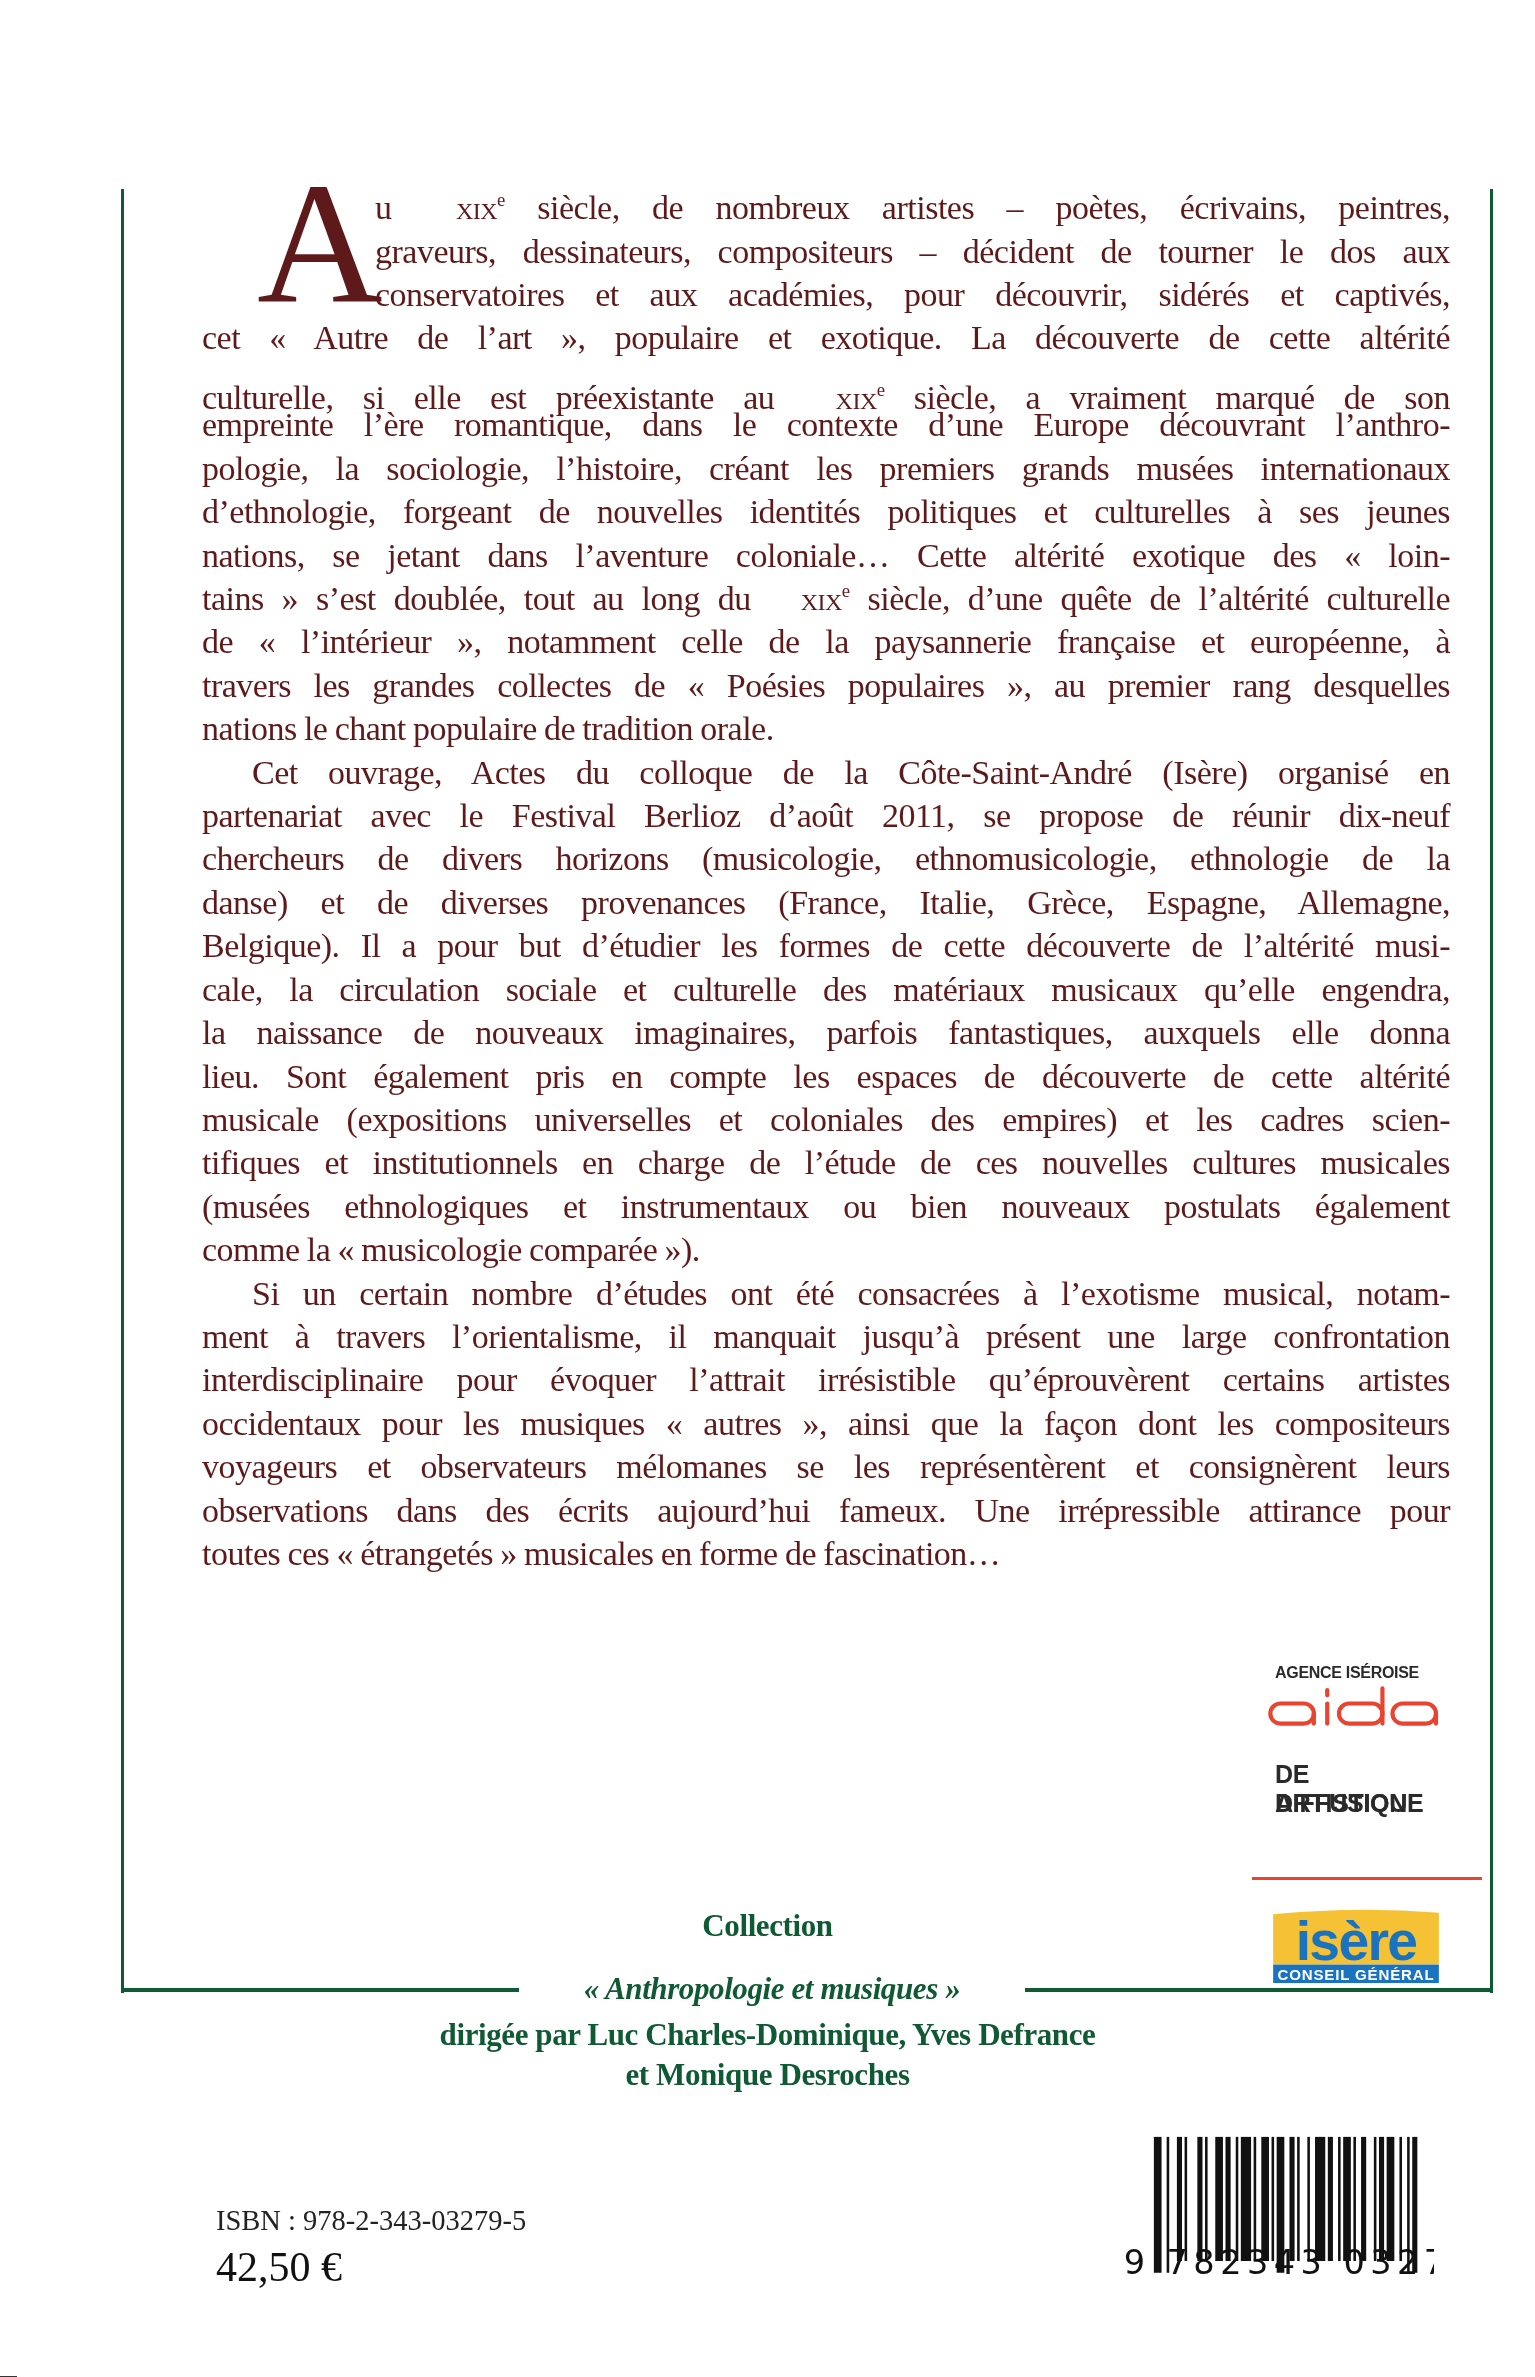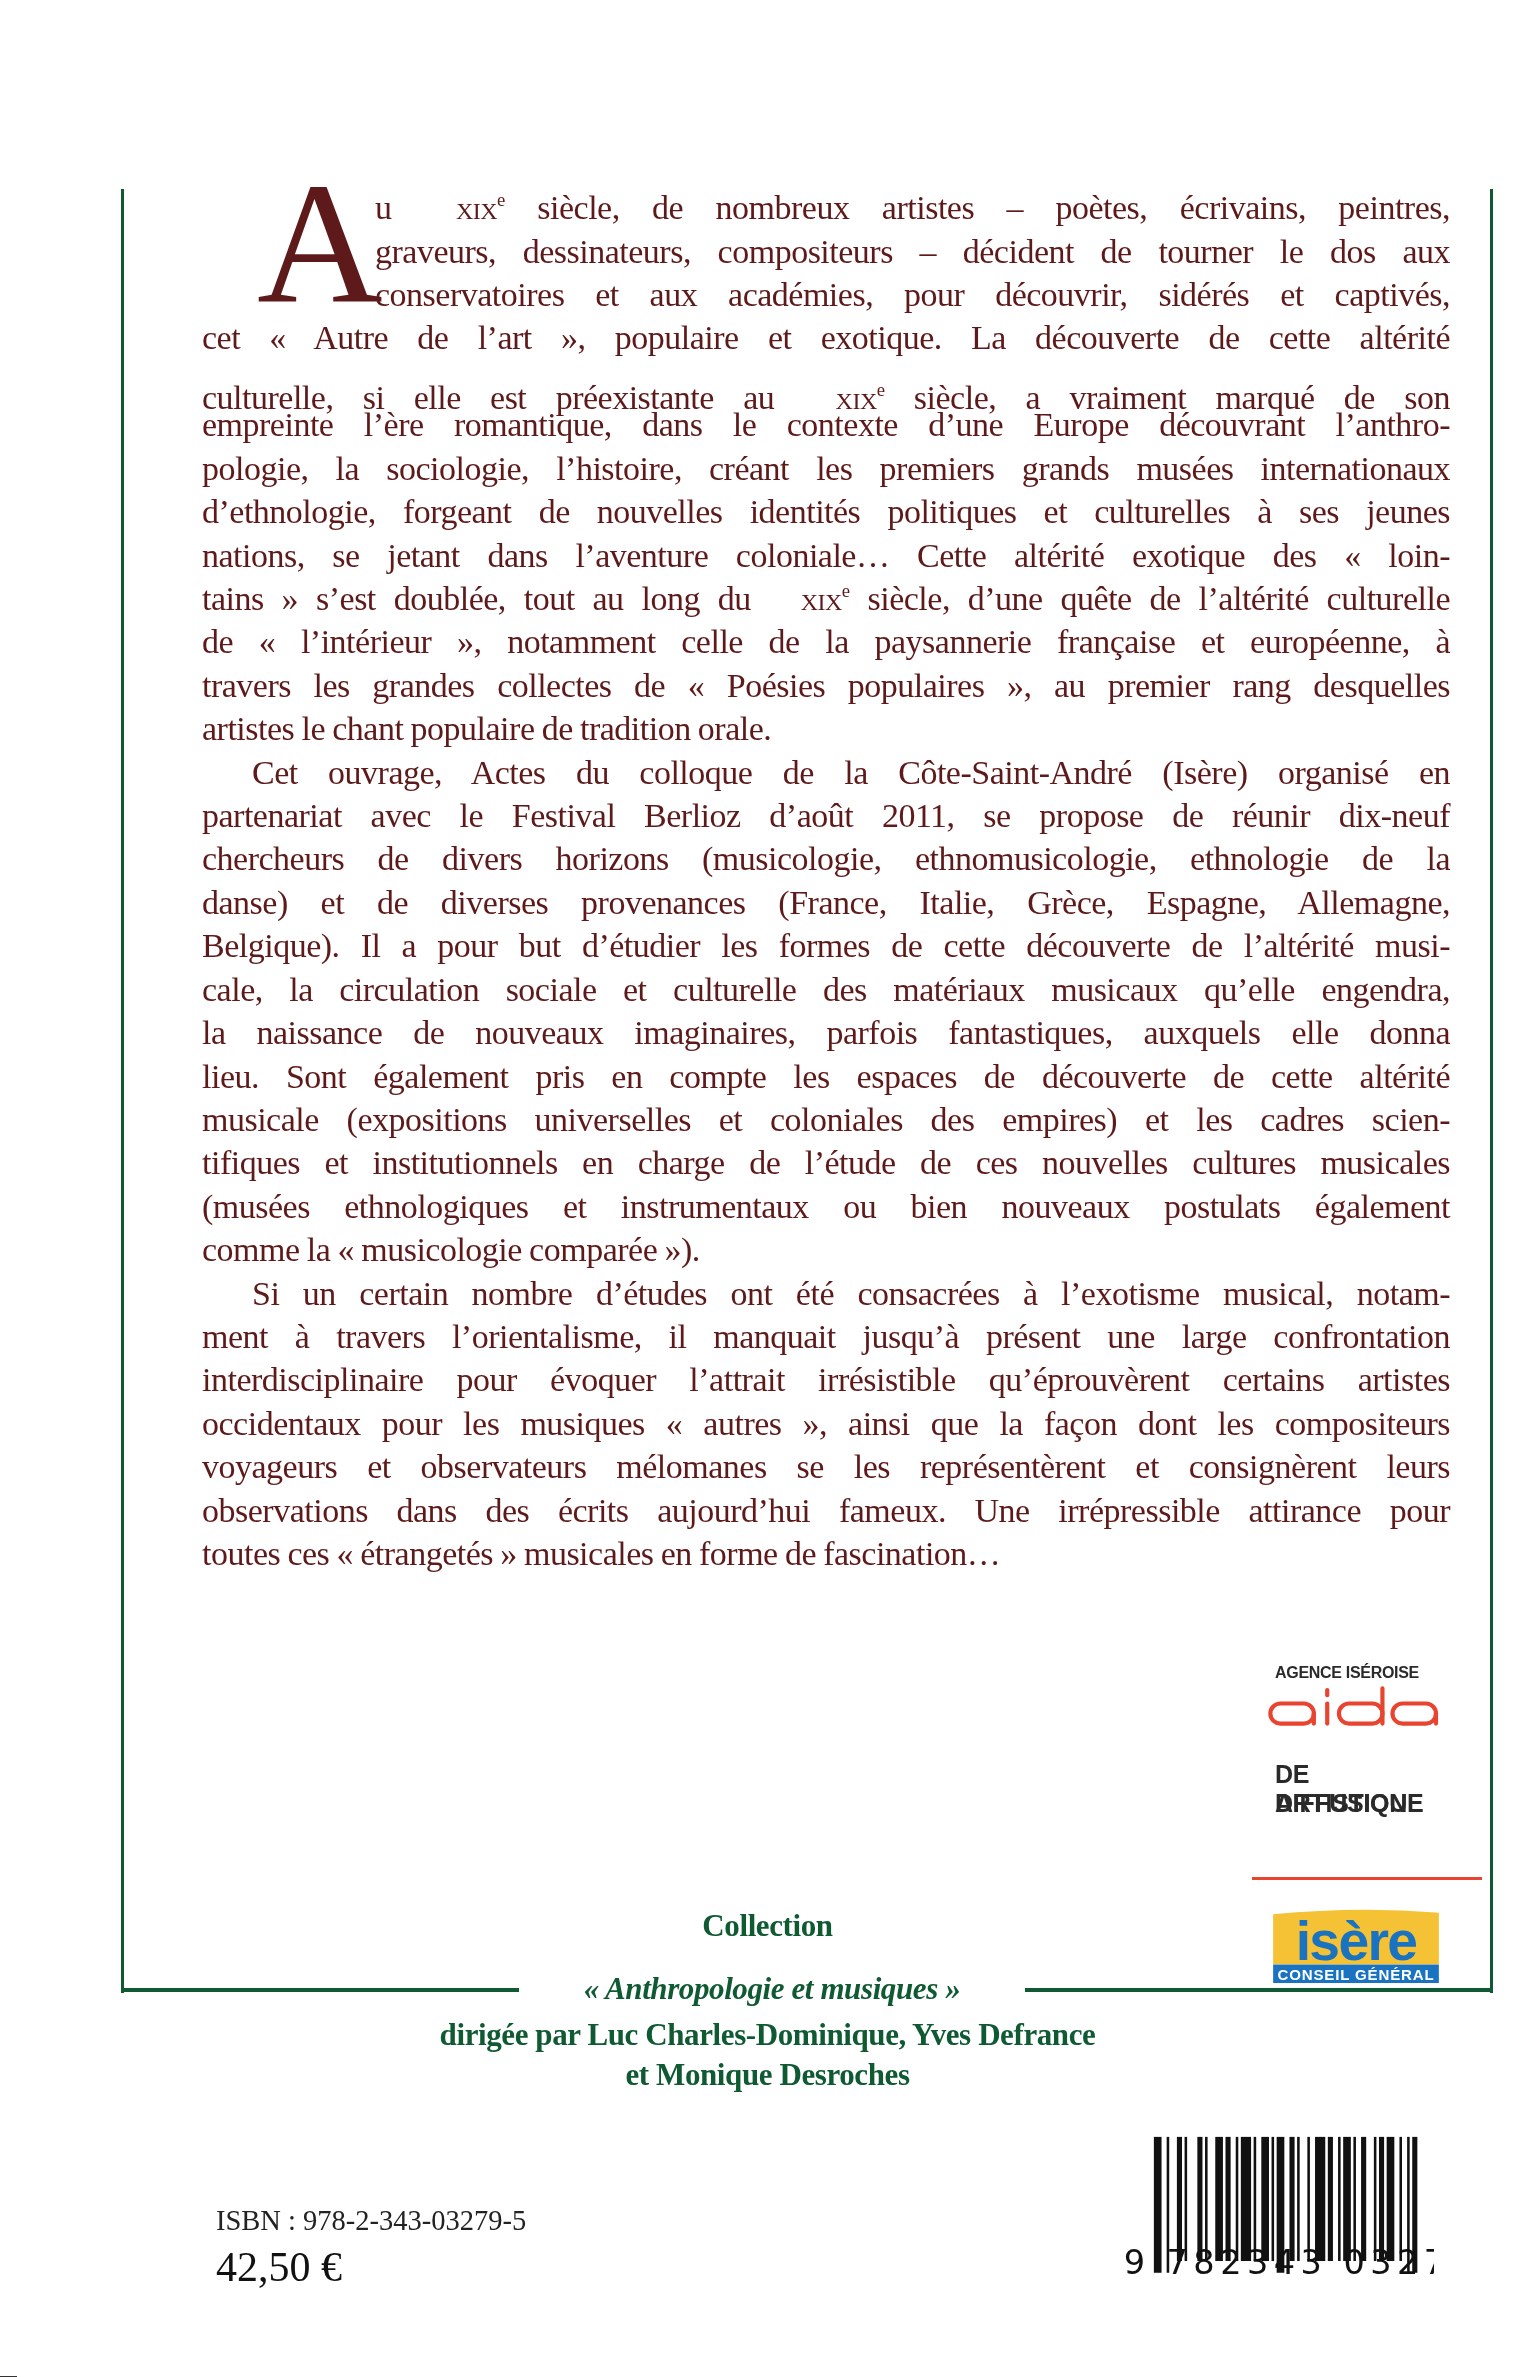--- a/index.html
+++ b/index.html
@@ -46,21 +46,21 @@
     <div class="line dc" style="top: 273px;">conservatoires et aux académies, pour découvrir, sidérés et captivés,</div>
     <div class="line" style="top: 316px;">cet « Autre de l’art », populaire et exotique. La découverte de cette altérité</div>
     <div class="line" style="top: 376px;">culturelle, si elle est préexistante au <span class="sc">xix</span><sup class="e">e</sup> siècle, a vraiment marqué de son</div>
     <div class="line" style="top: 403px;">empreinte l’ère romantique, dans le contexte d’une Europe découvrant l’anthro-</div>
     <div class="line" style="top: 447px;">pologie, la sociologie, l’histoire, créant les premiers grands musées internationaux</div>
     <div class="line" style="top: 490px;">d’ethnologie, forgeant de nouvelles identités politiques et culturelles à ses jeunes</div>
     <div class="line" style="top: 534px;">nations, se jetant dans l’aventure coloniale… Cette altérité exotique des « loin-</div>
     <div class="line" style="top: 577px;">tains » s’est doublée, tout au long du <span class="sc">xix</span><sup class="e">e</sup> siècle, d’une quête de l’altérité culturelle</div>
     <div class="line" style="top: 620px;">de « l’intérieur », notamment celle de la paysannerie française et européenne, à</div>
     <div class="line" style="top: 664px;">travers les grandes collectes de « Poésies populaires », au premier rang desquelles</div>
-    <div class="line last" style="top: 707px;">artistes le chant populaire de tradition orale.</div>
+    <div class="line last" style="top: 707px;">nations le chant populaire de tradition orale.</div>
     <div class="line indent" style="top: 751px;">Cet ouvrage, Actes du colloque de la Côte-Saint-André (Isère) organisé en</div>
     <div class="line" style="top: 794px;">partenariat avec le Festival Berlioz d’août 2011, se propose de réunir dix-neuf</div>
     <div class="line" style="top: 837px;">chercheurs de divers horizons (musicologie, ethnomusicologie, ethnologie de la</div>
     <div class="line" style="top: 881px;">danse) et de diverses provenances (France, Italie, Grèce, Espagne, Allemagne,</div>
     <div class="line" style="top: 924px;">Belgique). Il a pour but d’étudier les formes de cette découverte de l’altérité musi-</div>
     <div class="line" style="top: 968px;">cale, la circulation sociale et culturelle des matériaux musicaux qu’elle engendra,</div>
     <div class="line" style="top: 1011px;">la naissance de nouveaux imaginaires, parfois fantastiques, auxquels elle donna</div>
     <div class="line" style="top: 1055px;">lieu. Sont également pris en compte les espaces de découverte de cette altérité</div>
     <div class="line" style="top: 1098px;">musicale (expositions universelles et coloniales des empires) et les cadres scien-</div>
     <div class="line" style="top: 1141px;">tifiques et institutionnels en charge de l’étude de ces nouvelles cultures musicales</div>

